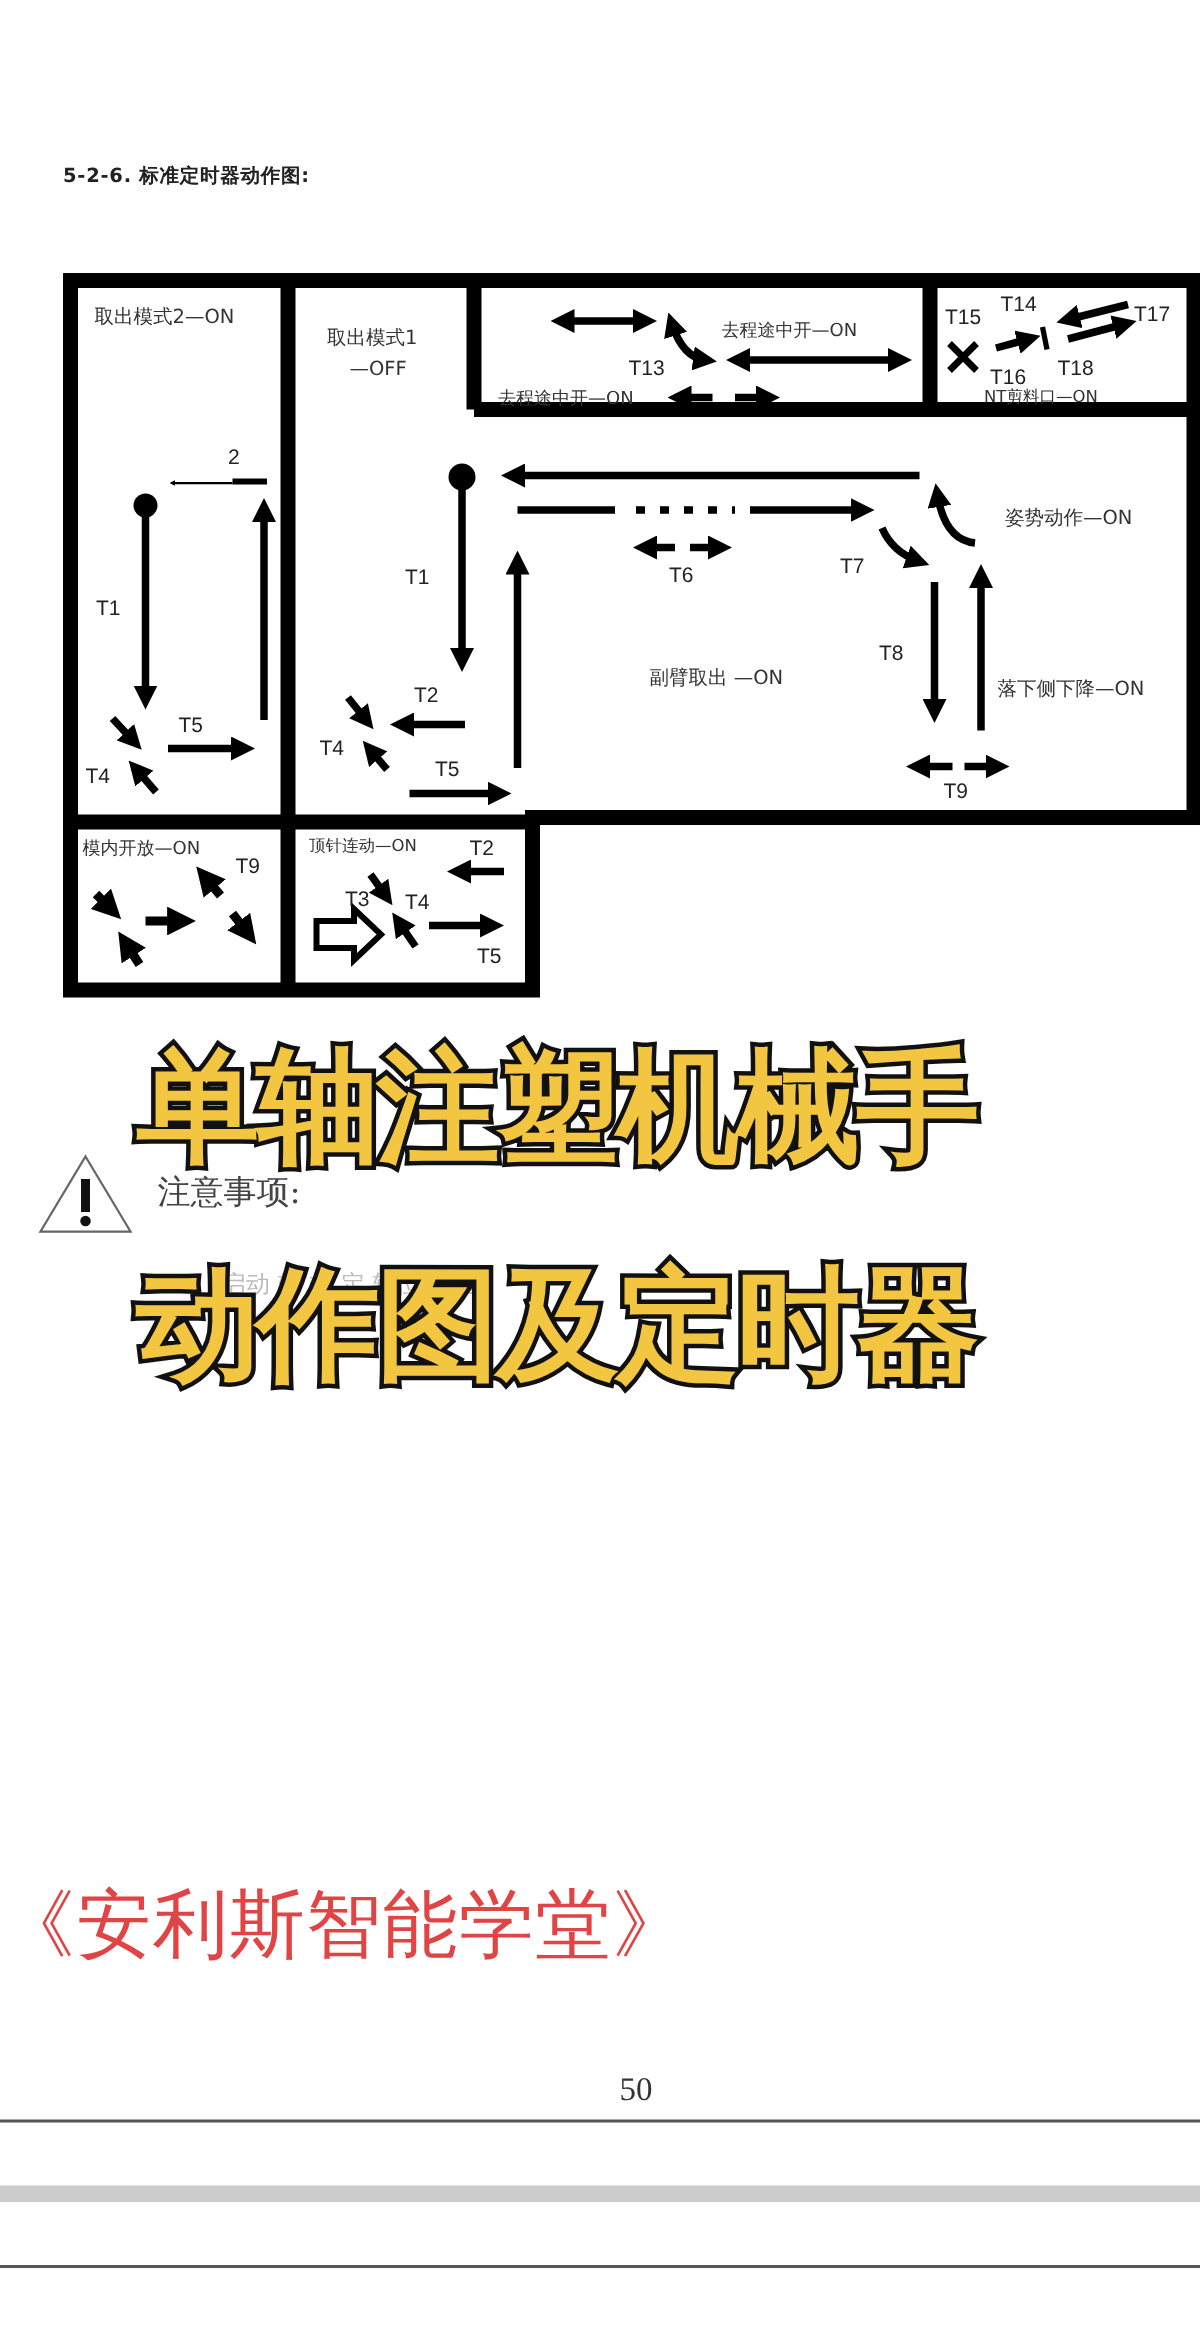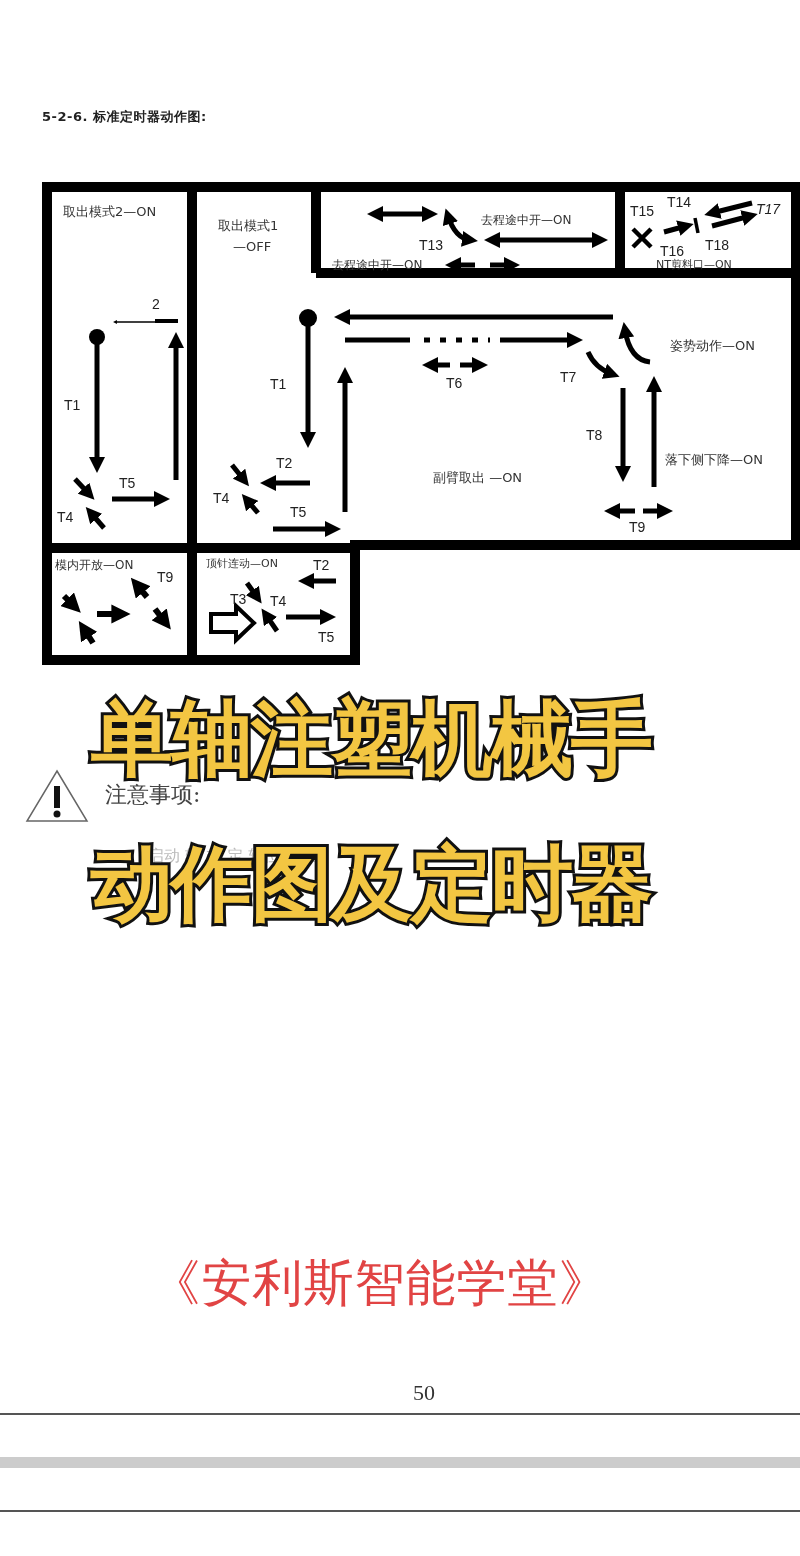--- a/index.html
+++ b/index.html
@@ -6,21 +6,21 @@
   body{width:800px;height:1556px;position:relative;overflow:hidden;font-family:"DejaVu Sans",sans-serif;color:#222;}
   .abs{position:absolute;}
   .section-title{left:42px;top:108px;font-size:13px;font-weight:bold;color:#222;letter-spacing:0.5px;}
   .lbl{position:absolute;font-size:13px;color:#333;white-space:nowrap;line-height:1;}
   .tlabel{position:absolute;font-size:14px;color:#222;white-space:nowrap;line-height:1;font-family:"Liberation Sans",sans-serif;}
   svg.diagram{position:absolute;left:0;top:0;}
   .overlay-title{position:absolute;left:0;width:742px;text-align:center;font-family:"DejaVu Sans",sans-serif;font-weight:bold;font-size:82px;color:#f3c642;
     -webkit-text-stroke:6px #111;paint-order:stroke fill;letter-spacing:-2px;line-height:1;}
   .faded{position:absolute;font-size:16px;color:#bbb;white-space:nowrap;}
   .warn-text{position:absolute;left:105px;top:780px;font-size:22px;color:#444;font-family:"DejaVu Serif",serif;}
-  .brand{position:absolute;left:0;width:760px;text-align:center;top:1250px;font-size:50px;color:#e14444;font-family:"DejaVu Sans",sans-serif;letter-spacing:1px;}
+  .brand{position:absolute;left:0;width:760px;top:1250px;font-size:50px;color:#e14444;font-family:"DejaVu Sans",sans-serif;letter-spacing:1px;}
   .pageno{position:absolute;left:0;width:848px;text-align:center;top:1380px;font-size:22px;color:#333;font-family:"Liberation Serif",serif;}
   .hr1{position:absolute;left:0;width:800px;top:1413px;height:2px;background:#555;}
   .hr2{position:absolute;left:0;width:800px;top:1457px;height:11px;background:#ccc;}
   .hr3{position:absolute;left:0;width:800px;top:1510px;height:2px;background:#555;}
 </style>
 </head>
 <body>
 
 <div class="abs section-title">5-2-6. 标准定时器动作图:</div>
 
@@ -106,42 +106,42 @@
   <path d="M211,614 L236,614 L236,606 L254,623 L236,640 L236,632 L211,632 Z" fill="#fff" stroke="#000" stroke-width="4"></path>
 </svg>
 
 <div class="lbl" style="left:63px;top:205px;">取出模式2—ON</div>
 <div class="lbl" style="left:218px;top:219px;">取出模式1</div>
 <div class="lbl" style="left:233px;top:240px;">—OFF</div>
 <div class="lbl" style="left:481px;top:214px;font-size:12px;">去程途中开—ON</div>
 <div class="lbl" style="left:332px;top:259px;font-size:12px;">去程途中开—ON</div>
 <div class="lbl" style="left:656px;top:259px;font-size:11px;">NT剪料口—ON</div>
 <div class="lbl" style="left:670px;top:339px;">姿势动作—ON</div>
-<div class="lbl" style="left:433px;top:471px;">副臂取出 —ON</div>
+<div class="lbl" style="left:433px;top:446px;">副臂取出 —ON</div>
 <div class="lbl" style="left:665px;top:453px;">落下侧下降—ON</div>
 <div class="lbl" style="left:55px;top:559px;font-size:12px;">模内开放—ON</div>
 <div class="lbl" style="left:206px;top:558px;font-size:11px;">顶针连动—ON</div>
 
 <div class="tlabel" style="left:64px;top:398px;">T1</div>
 <div class="tlabel" style="left:57px;top:510px;">T4</div>
 <div class="tlabel" style="left:119px;top:476px;">T5</div>
 <div class="tlabel" style="left:152px;top:297px;">2</div>
 <div class="tlabel" style="left:270px;top:377px;">T1</div>
 <div class="tlabel" style="left:276px;top:456px;">T2</div>
 <div class="tlabel" style="left:213px;top:491px;">T4</div>
 <div class="tlabel" style="left:290px;top:505px;">T5</div>
 <div class="tlabel" style="left:446px;top:376px;">T6</div>
 <div class="tlabel" style="left:560px;top:370px;">T7</div>
 <div class="tlabel" style="left:586px;top:428px;">T8</div>
 <div class="tlabel" style="left:629px;top:520px;">T9</div>
 <div class="tlabel" style="left:419px;top:238px;">T13</div>
 <div class="tlabel" style="left:667px;top:195px;">T14</div>
 <div class="tlabel" style="left:630px;top:204px;">T15</div>
 <div class="tlabel" style="left:660px;top:244px;">T16</div>
-<div class="tlabel" style="left:756px;top:202px;font-style:italic;">T17</div>
+<div class="tlabel" style="left:756px;top:202px;">T17</div>
 <div class="tlabel" style="left:705px;top:238px;">T18</div>
 <div class="tlabel" style="left:157px;top:570px;">T9</div>
 <div class="tlabel" style="left:313px;top:558px;">T2</div>
 <div class="tlabel" style="left:212px;top:592px;margin-left:18px;">T3</div>
 <div class="tlabel" style="left:270px;top:594px;">T4</div>
 <div class="tlabel" style="left:318px;top:630px;">T5</div>
 
 <svg class="abs" style="left:24px;top:768px;" width="66" height="56">
   <path d="M33,3 L63,53 L3,53 Z" fill="#fff" stroke="#666" stroke-width="1.5"></path>
   <rect x="30" y="18" width="6" height="22" fill="#111"></rect>

